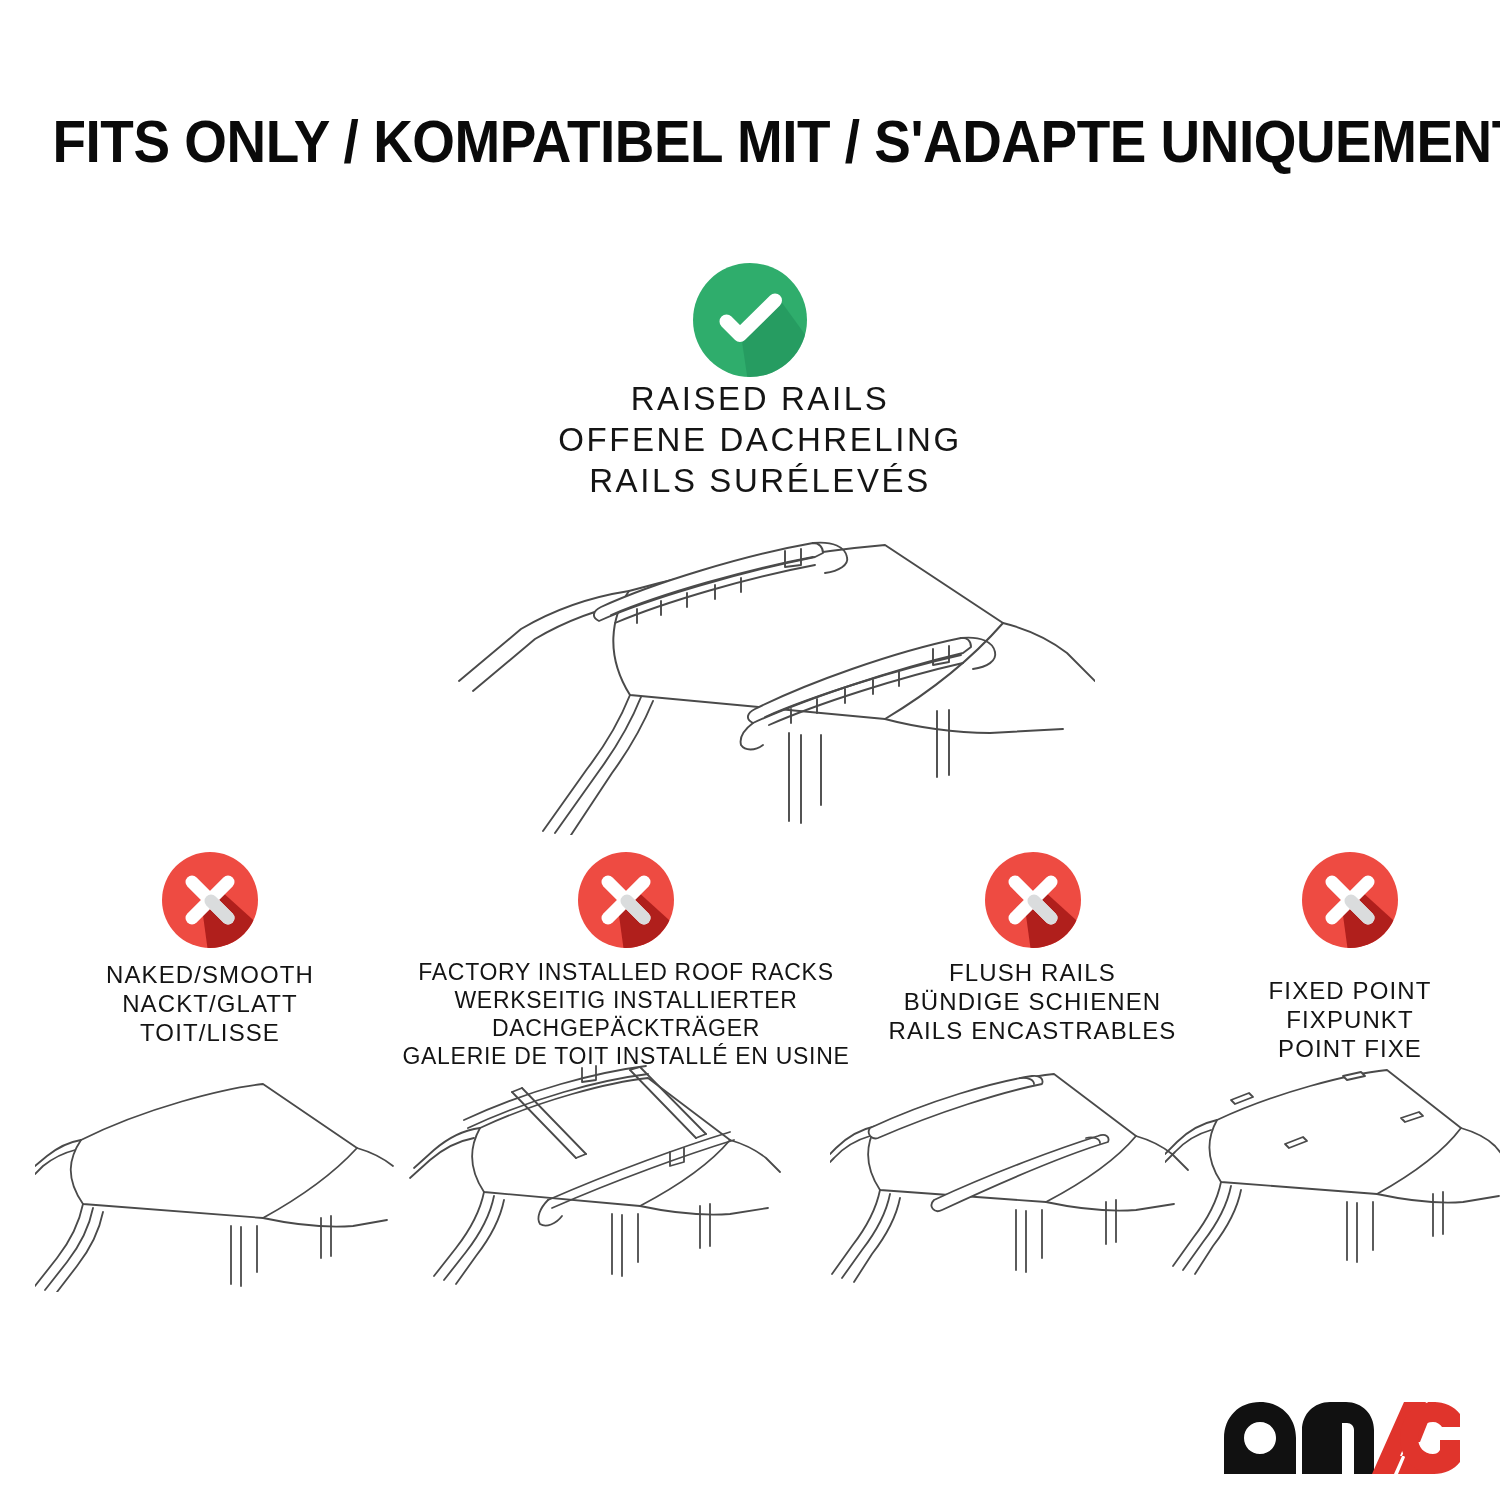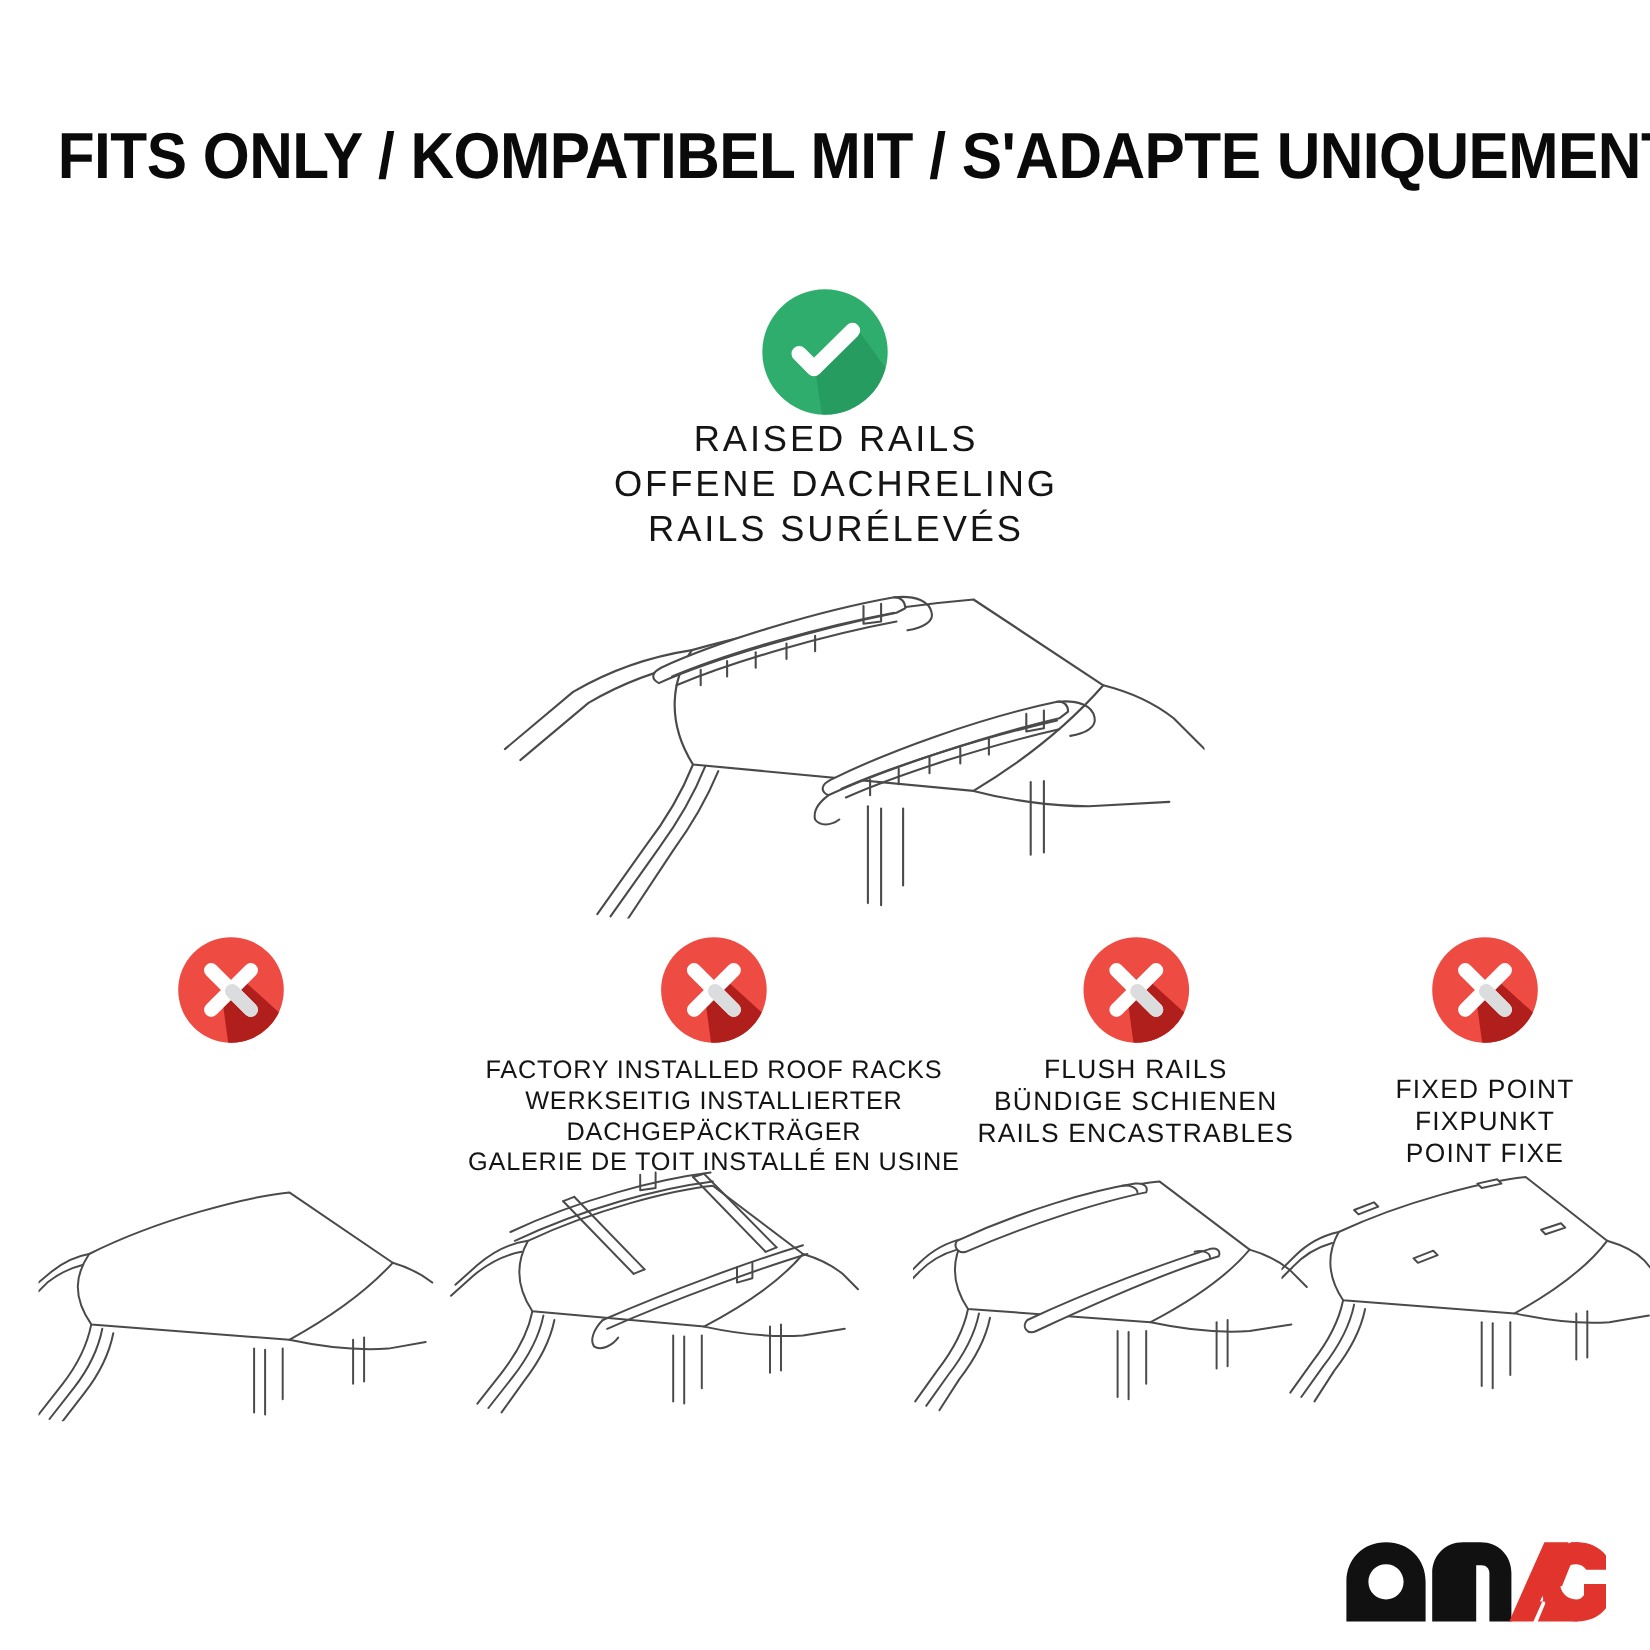--- a/index.html
+++ b/index.html
@@ -50,21 +50,21 @@
   }
   .hero-art {
     position:absolute;
     top:505px; left:415px;
     width:680px; height:330px;
   }
 
   
   .col { position:absolute; top:848px; }
   .col-0 { left:30px;   width:360px; }
-  .col-1 { left:419px;  width:460px; }
+  .col-1 { left:396px;  width:460px; }
   .col-2 { left:855px;  width:355px; }
   .col-3 { left:1205px; width:290px; }
 
   .col-badge-wrap { height:104px; display:flex; justify-content:center; align-items:flex-start; }
   .col-label {
     text-align:center;
     font-family:"Liberation Sans", sans-serif;
     font-weight:400;
     font-size:24px;
     line-height:29px;
@@ -178,20 +178,23 @@
           <circle cx="52" cy="52" r="48" fill="#EE4B42"></circle>
           <g clip-path="url(#xc0)">
             <polygon points="44,60 62,42 104,80 104,104 50,104" fill="#B01F1C"></polygon>
           </g>
           <path d="M34 34 L70 70" stroke="#FFFFFF" stroke-width="13" stroke-linecap="round"></path>
           <path d="M70 34 L34 70" stroke="#FFFFFF" stroke-width="13" stroke-linecap="round"></path>
           <path d="M53 53 L70 70" stroke="#DADCDD" stroke-width="13" stroke-linecap="round"></path>
         </svg>
       </div>
     </div>
+    <div class="col-label">NAKED/SMOOTH
+NACKT/GLATT
+TOIT/LISSE</div>
   </div>
 
   <div class="col-art art-0">
     <svg width="380" height="230" viewBox="0 0 380 230">
       <g fill="none" stroke="#4A4A4A" stroke-width="1.8" stroke-linecap="round" stroke-linejoin="round">
         <path d="M46 78 C 110 46 190 26 228 22 L 322 86 C 300 110 268 134 228 156 L 48 142 C 30 116 34 96 46 78 Z"></path>
         <path d="M46 78 C 34 80 22 86 12 94 L 0 104"></path>
         <path d="M40 88 C 28 91 18 96 8 104 L 0 112"></path>
         <path d="M48 142 C 44 162 36 178 22 196 L 0 224"></path>
         <path d="M58 146 C 54 166 46 182 32 200 L 10 228"></path>

